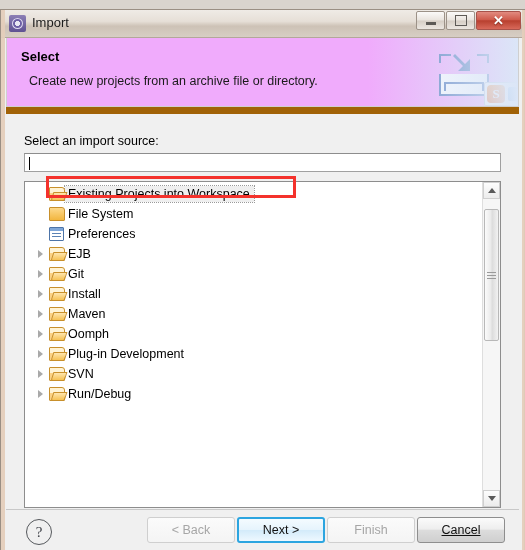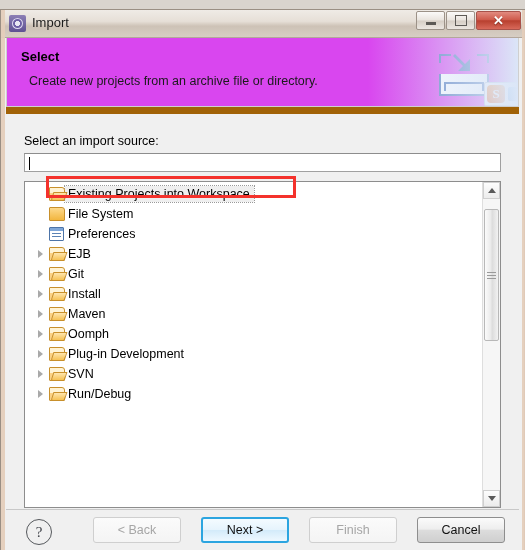--- a/index.html
+++ b/index.html
@@ -28,21 +28,21 @@
         background:linear-gradient(to bottom,#fbfaf9 0%,#e9e4de 48%,#d6cec5 52%,#ece7e1 100%);
         display:flex;align-items:center;justify-content:center;}
   .wbtn.close{width:45px;border:1px solid #a8524a;
         background:linear-gradient(to bottom,#e28b80 0%,#cf5b4c 45%,#b8402f 52%,#d8695a 100%);}
   .wbtn .min{width:10px;height:3px;background:#5d5a56;margin-top:6px;}
   .wbtn .max{width:10px;height:9px;border:1.6px solid #5d5a56;}
   .wbtn .x{color:#fff;font-size:13px;font-weight:bold;line-height:1;text-shadow:0 1px 1px #7d2a1d;}
 
   
   .header{position:absolute;left:5px;top:28px;right:5px;height:68px;
-     background:#d946ef;border:1px solid #cfcfcf;border-top:0;overflow:hidden;}
+     background:#f0abfc;border:1px solid #cfcfcf;border-top:0;overflow:hidden;}
   .header:after{content:"";position:absolute;right:0;top:0;width:150px;height:100%;
      background:linear-gradient(to left,#dbe6f7,rgba(255,255,255,0));}
   .h-title{position:absolute;left:14px;top:11px;font-size:13px;font-weight:bold;color:#000;}
   .h-sub{position:absolute;left:22px;top:36px;font-size:12.5px;color:#1a1a1a;}
 
   .banner{position:absolute;right:27px;top:16px;width:54px;height:44px;}
   .banner .tray{position:absolute;left:2px;bottom:2px;width:50px;height:22px;box-sizing:border-box;
      border:2px solid #4a74b8;border-top:0;background:#fff;}
   .banner .tray:before{content:"";position:absolute;left:3px;right:3px;bottom:3px;height:7px;
      border:2px solid #4a74b8;border-bottom:0;}
@@ -105,31 +105,31 @@
 
   
   .annot{position:absolute;left:45px;top:166px;width:250px;height:22px;
      border:3px solid #f4322c;box-sizing:border-box;pointer-events:none;z-index:30;}
 
   
   .footer{position:absolute;left:5px;right:5px;bottom:5px;height:43px;background:#f0f0f0;border-top:1px solid #c8c8c8;}
   .help{position:absolute;left:20px;top:9px;width:24px;height:24px;border-radius:50%;
      border:1.6px solid #55585c;display:flex;align-items:center;justify-content:center;
      font-size:15px;color:#40434a;font-family:"Liberation Serif",serif;}
-  .btns{position:absolute;right:14px;top:7px;display:flex;gap:20px;justify-content:flex-end;}
+  .btns{position:absolute;right:14px;top:7px;display:flex;gap:2px;justify-content:flex-end;}
   .btn{width:88px;height:26px;box-sizing:border-box;font-size:12.5px;
        border:1px solid #9c9c9c;border-radius:3px;color:#111;
        background:linear-gradient(to bottom,#fcfcfc 0%,#f3f3f3 48%,#e3e3e3 52%,#f4f4f4 100%);
        display:flex;align-items:center;justify-content:center;}
   .btn.disabled{color:#a6a6a6;border-color:#cfcfcf;
        background:linear-gradient(to bottom,#fbfbfb,#f4f4f4);}
   .btn.primary{border:2px solid #2ca5e0;
        background:linear-gradient(to bottom,#f4fbff 0%,#e6f4fd 48%,#d3ebfa 52%,#eef8ff 100%);}
   .btn.cancel{background:linear-gradient(to bottom,#fbfbfb 0%,#eeeeee 46%,#dcdcdc 52%,#cfcfcf 100%);
-       border-color:#8e8e8e;}
+       border-color:#8e8e8e;text-decoration:underline;}
 </style>
 </head>
 <body>
 
 <div class="window">
 
   <div class="titlebar">
     <div class="title-ico">
         <div class="gear"></div>
       </div>

